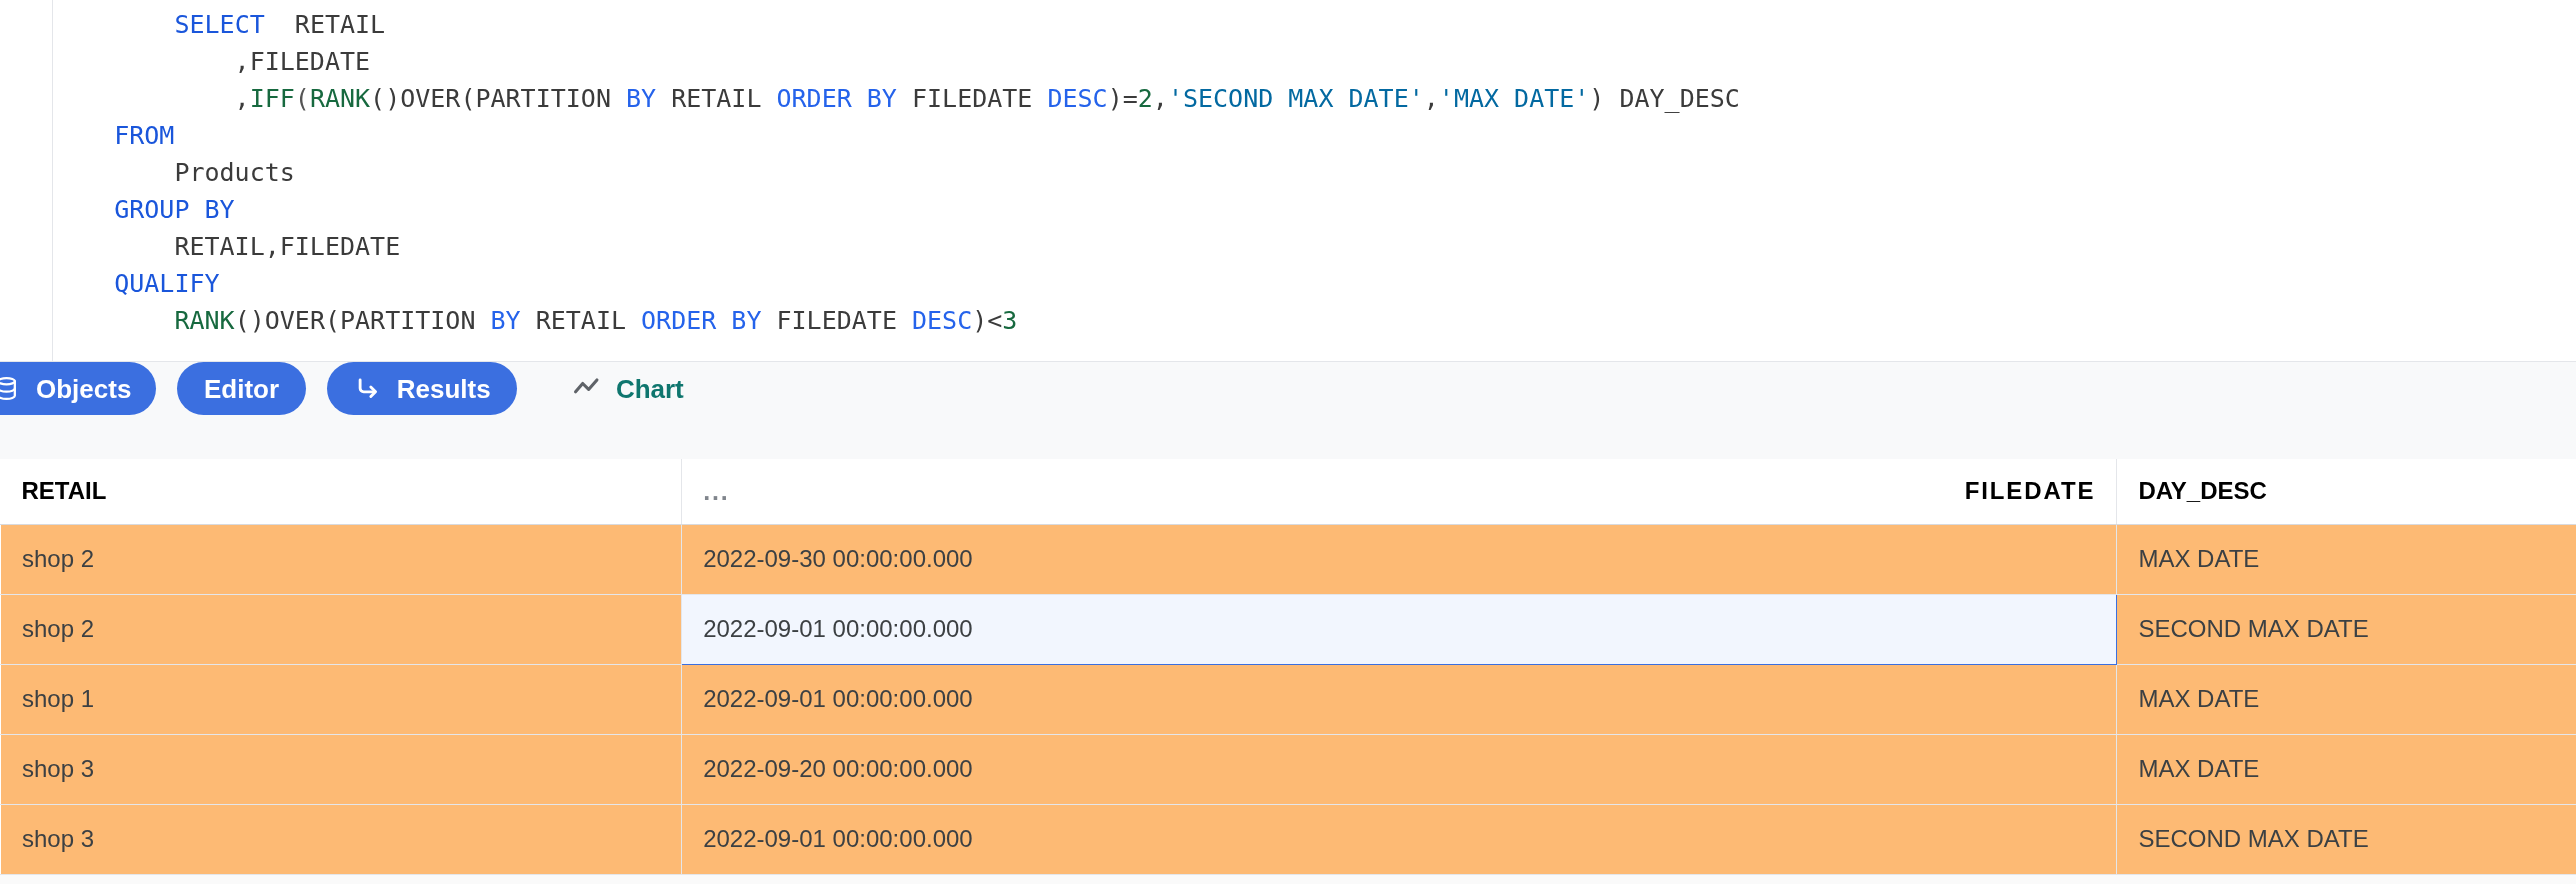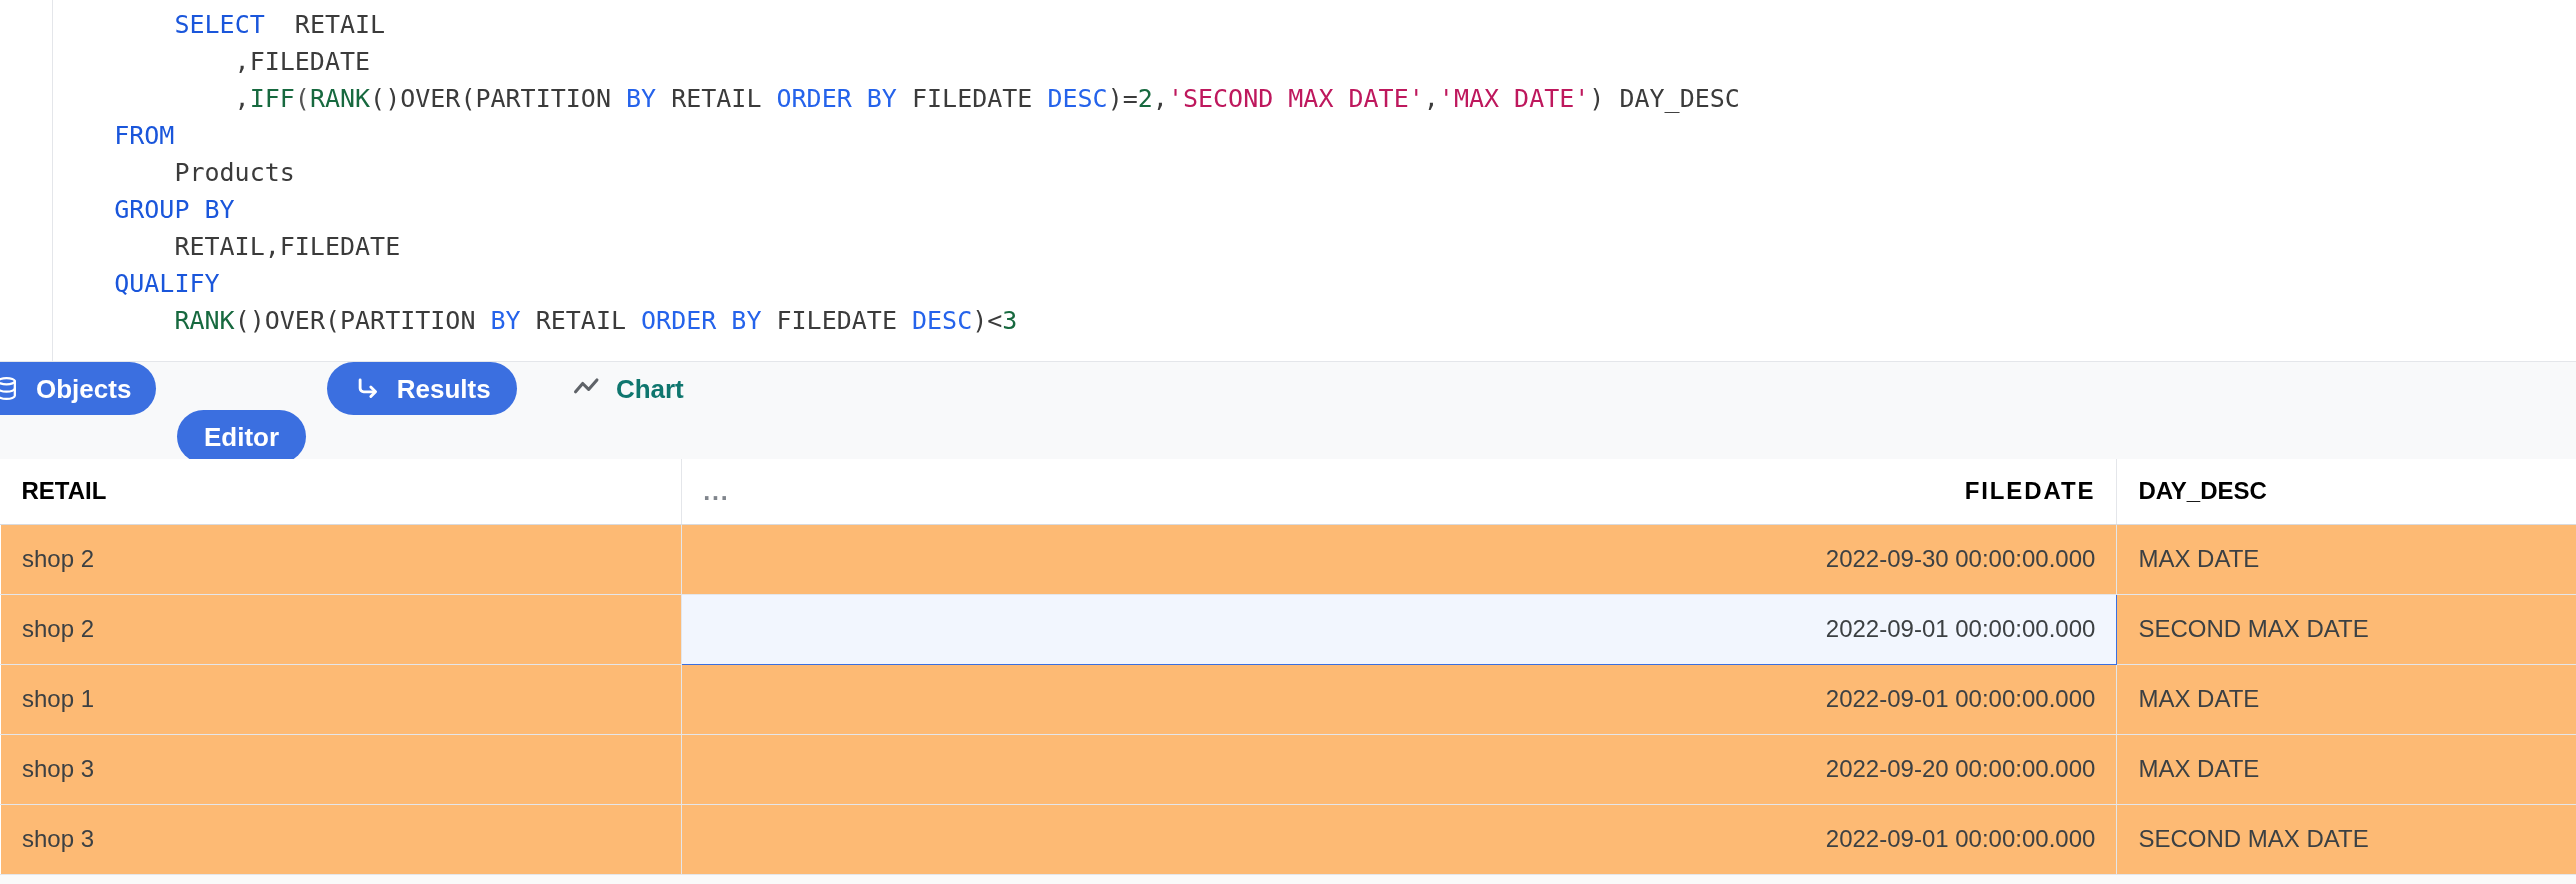--- a/index.html
+++ b/index.html
@@ -44,21 +44,21 @@
     line-height: 37px;
     white-space: pre;
     padding-top: 5.7px;
     box-sizing: border-box;
     color: #3b3b3b;
   }
   .code-line { height: 37px; white-space: pre; }
   .tk-kw   { color: #1a56db; }
   .tk-kw2  { color: #2563eb; }
   .tk-fn   { color: #17693f; }
-  .tk-str  { color: #be185d; }
+  .tk-str  { color: #0369a1; }
   .tk-num  { color: #17693f; }
   .tk-plain{ color: #3b3b3b; }
   .tk-punc { color: #555555; }
 
   
   #tabbar {
     position: absolute;
     left: 0; top: 361px;
     width: 2576px;
     height: 99px;
@@ -90,21 +90,21 @@
   .tab.plain {
     background: transparent;
     color: #0f766e;
   }
   
   #tab-objects {
     margin-left: -28.5px;
     padding-left: 21px;
     padding-right: 25px;
   }
-  #tab-editor { margin-left: 21px; margin-top: 48px; }
+  #tab-editor { margin-left: 21px; }
   #tab-results { margin-left: 21px; }
   #tab-chart { margin-left: 28.5px; }
   .tab-icon {
     display: inline-flex;
     align-items: center;
     justify-content: center;
     width: 28.5px;
     height: 28.5px;
     flex: 0 0 auto;
   }
@@ -160,21 +160,21 @@
     border-left: 0.9px solid transparent;
     font-size: 24px;
     color: #3c4043;
     padding: 0 21px;
     box-sizing: border-box;
     vertical-align: middle;
     background: #fdba74;
     white-space: nowrap;
   }
   #grid-table tbody td.t-left  { text-align: left; }
-  #grid-table tbody td.t-right { text-align: right; }
+  #grid-table tbody td.t-right { }
   #grid-table tbody td:last-child { border-right: none; }
 
   #grid-table tbody td.selected {
     background: #f2f6fe;
     border: 1.9px solid #3b6fe0;
     position: relative;
     z-index: 3;
   }
 </style>
 </head>

